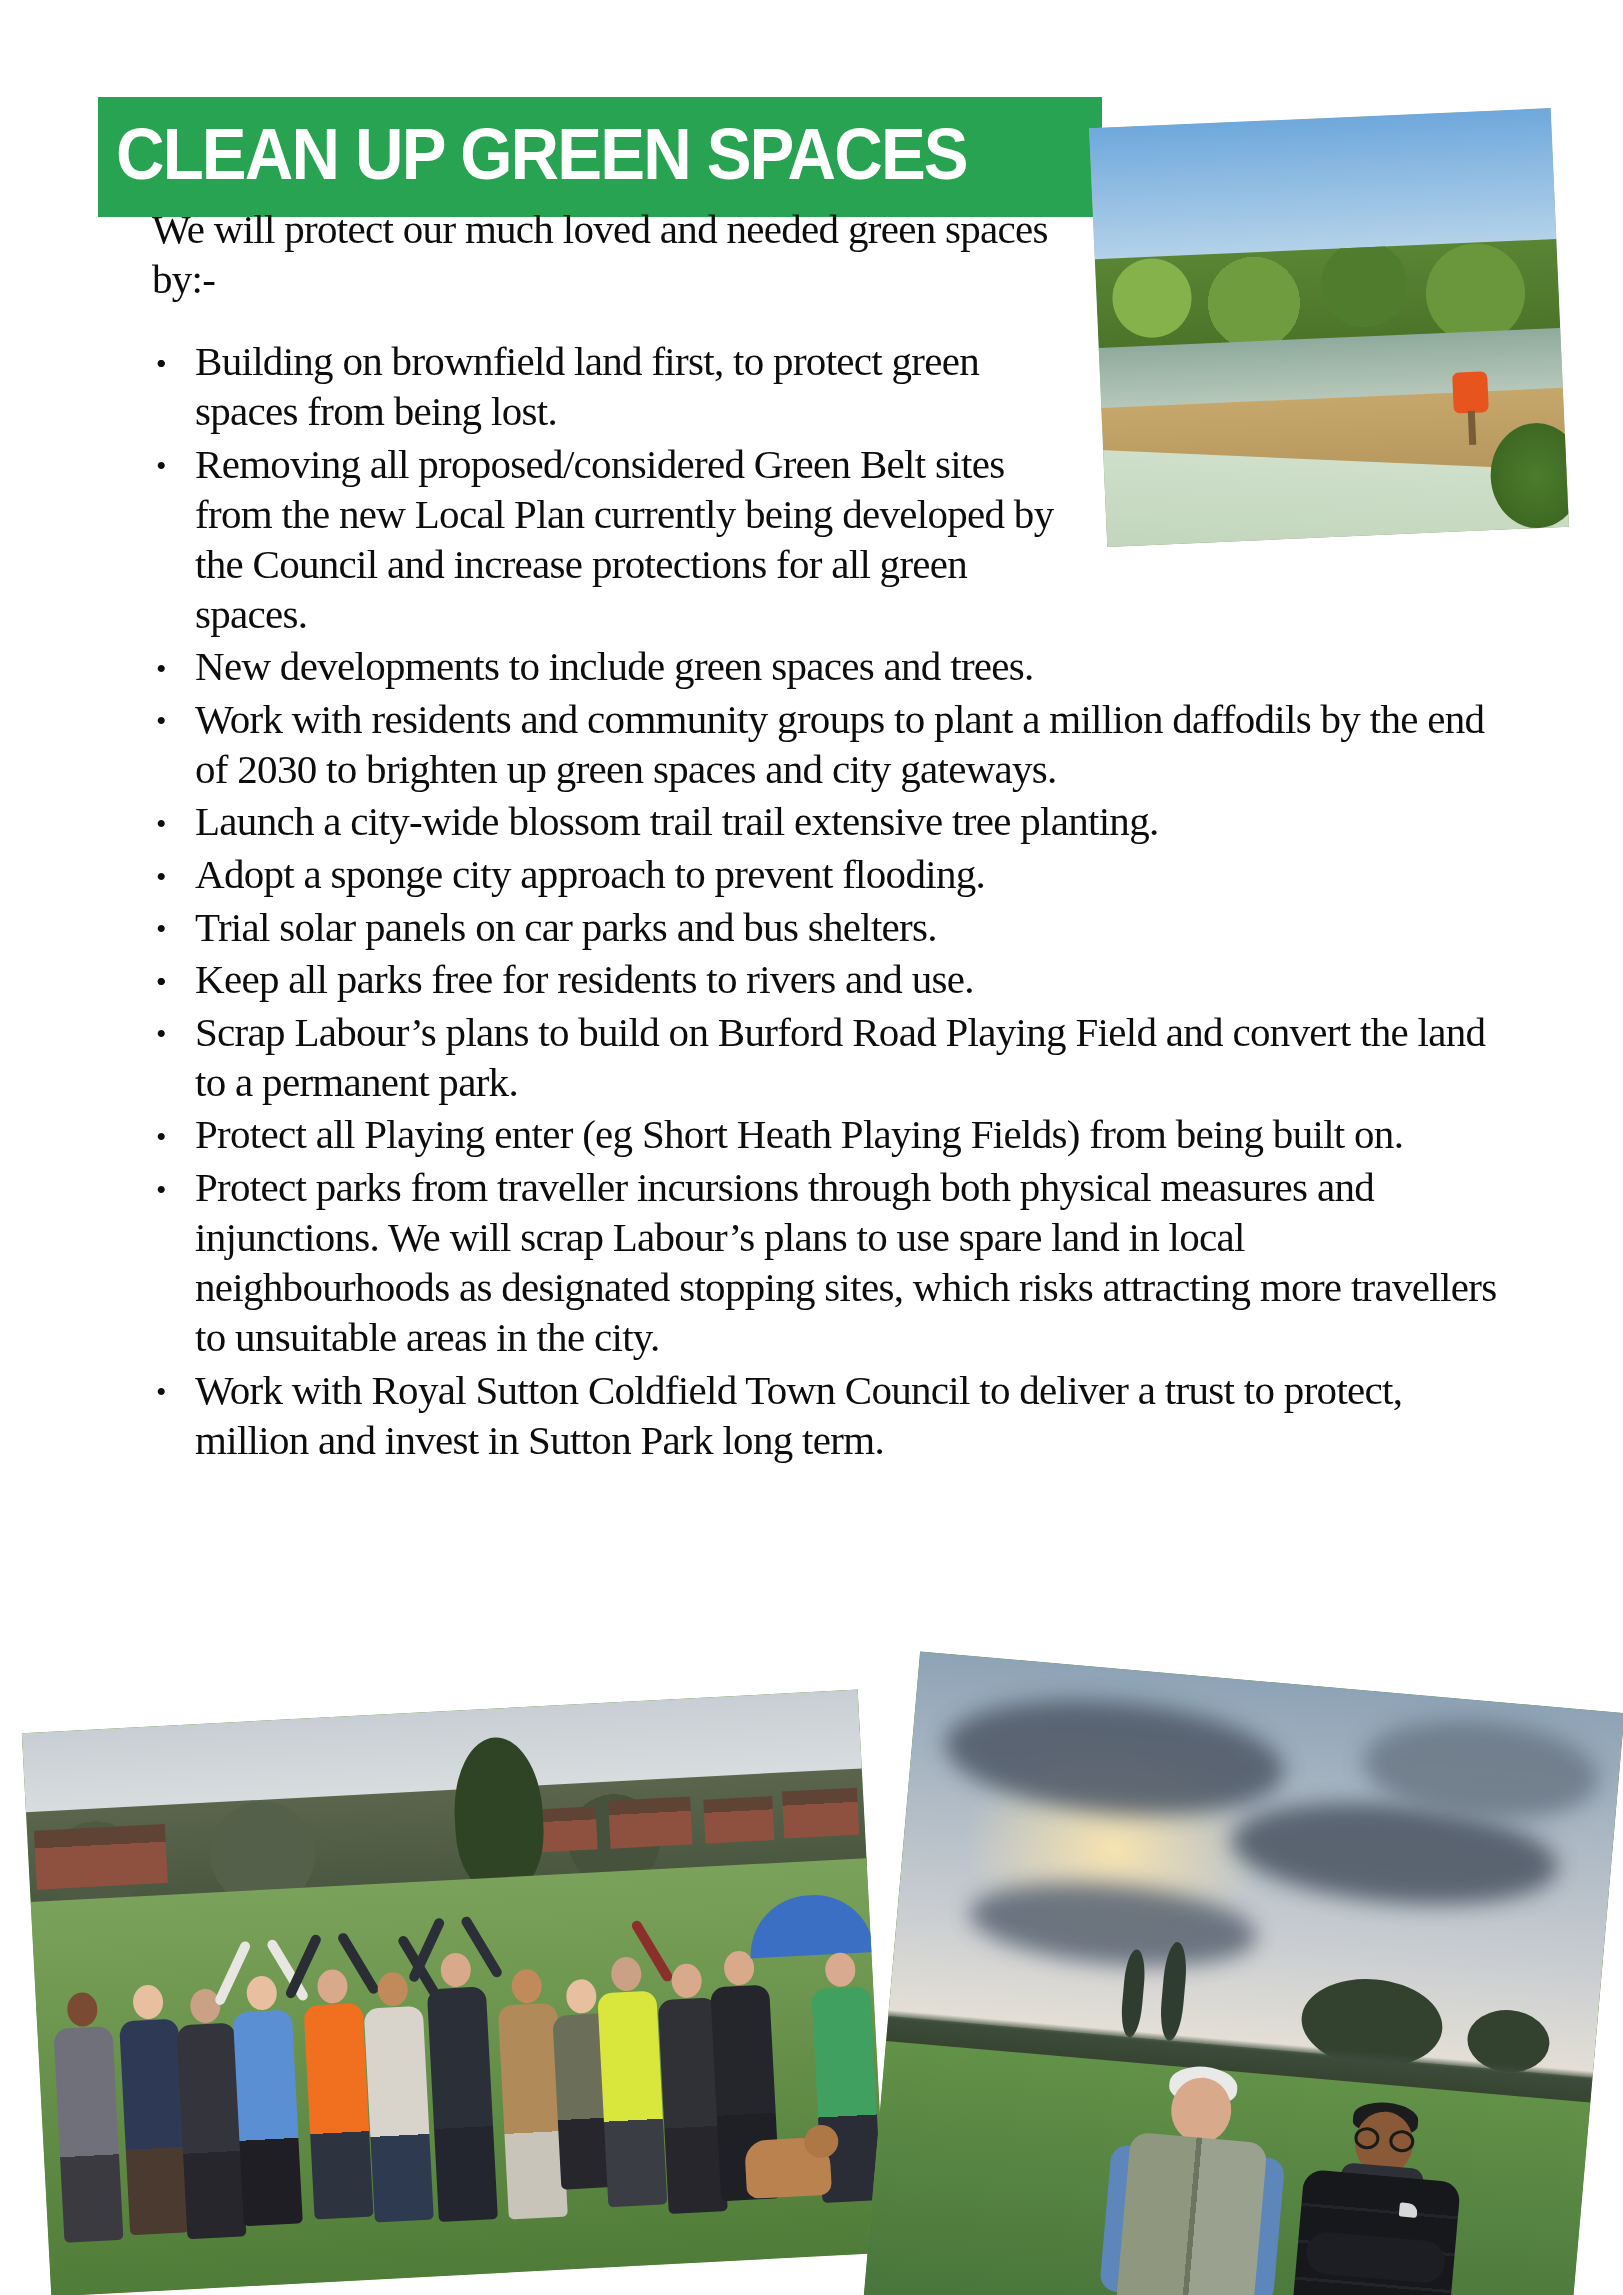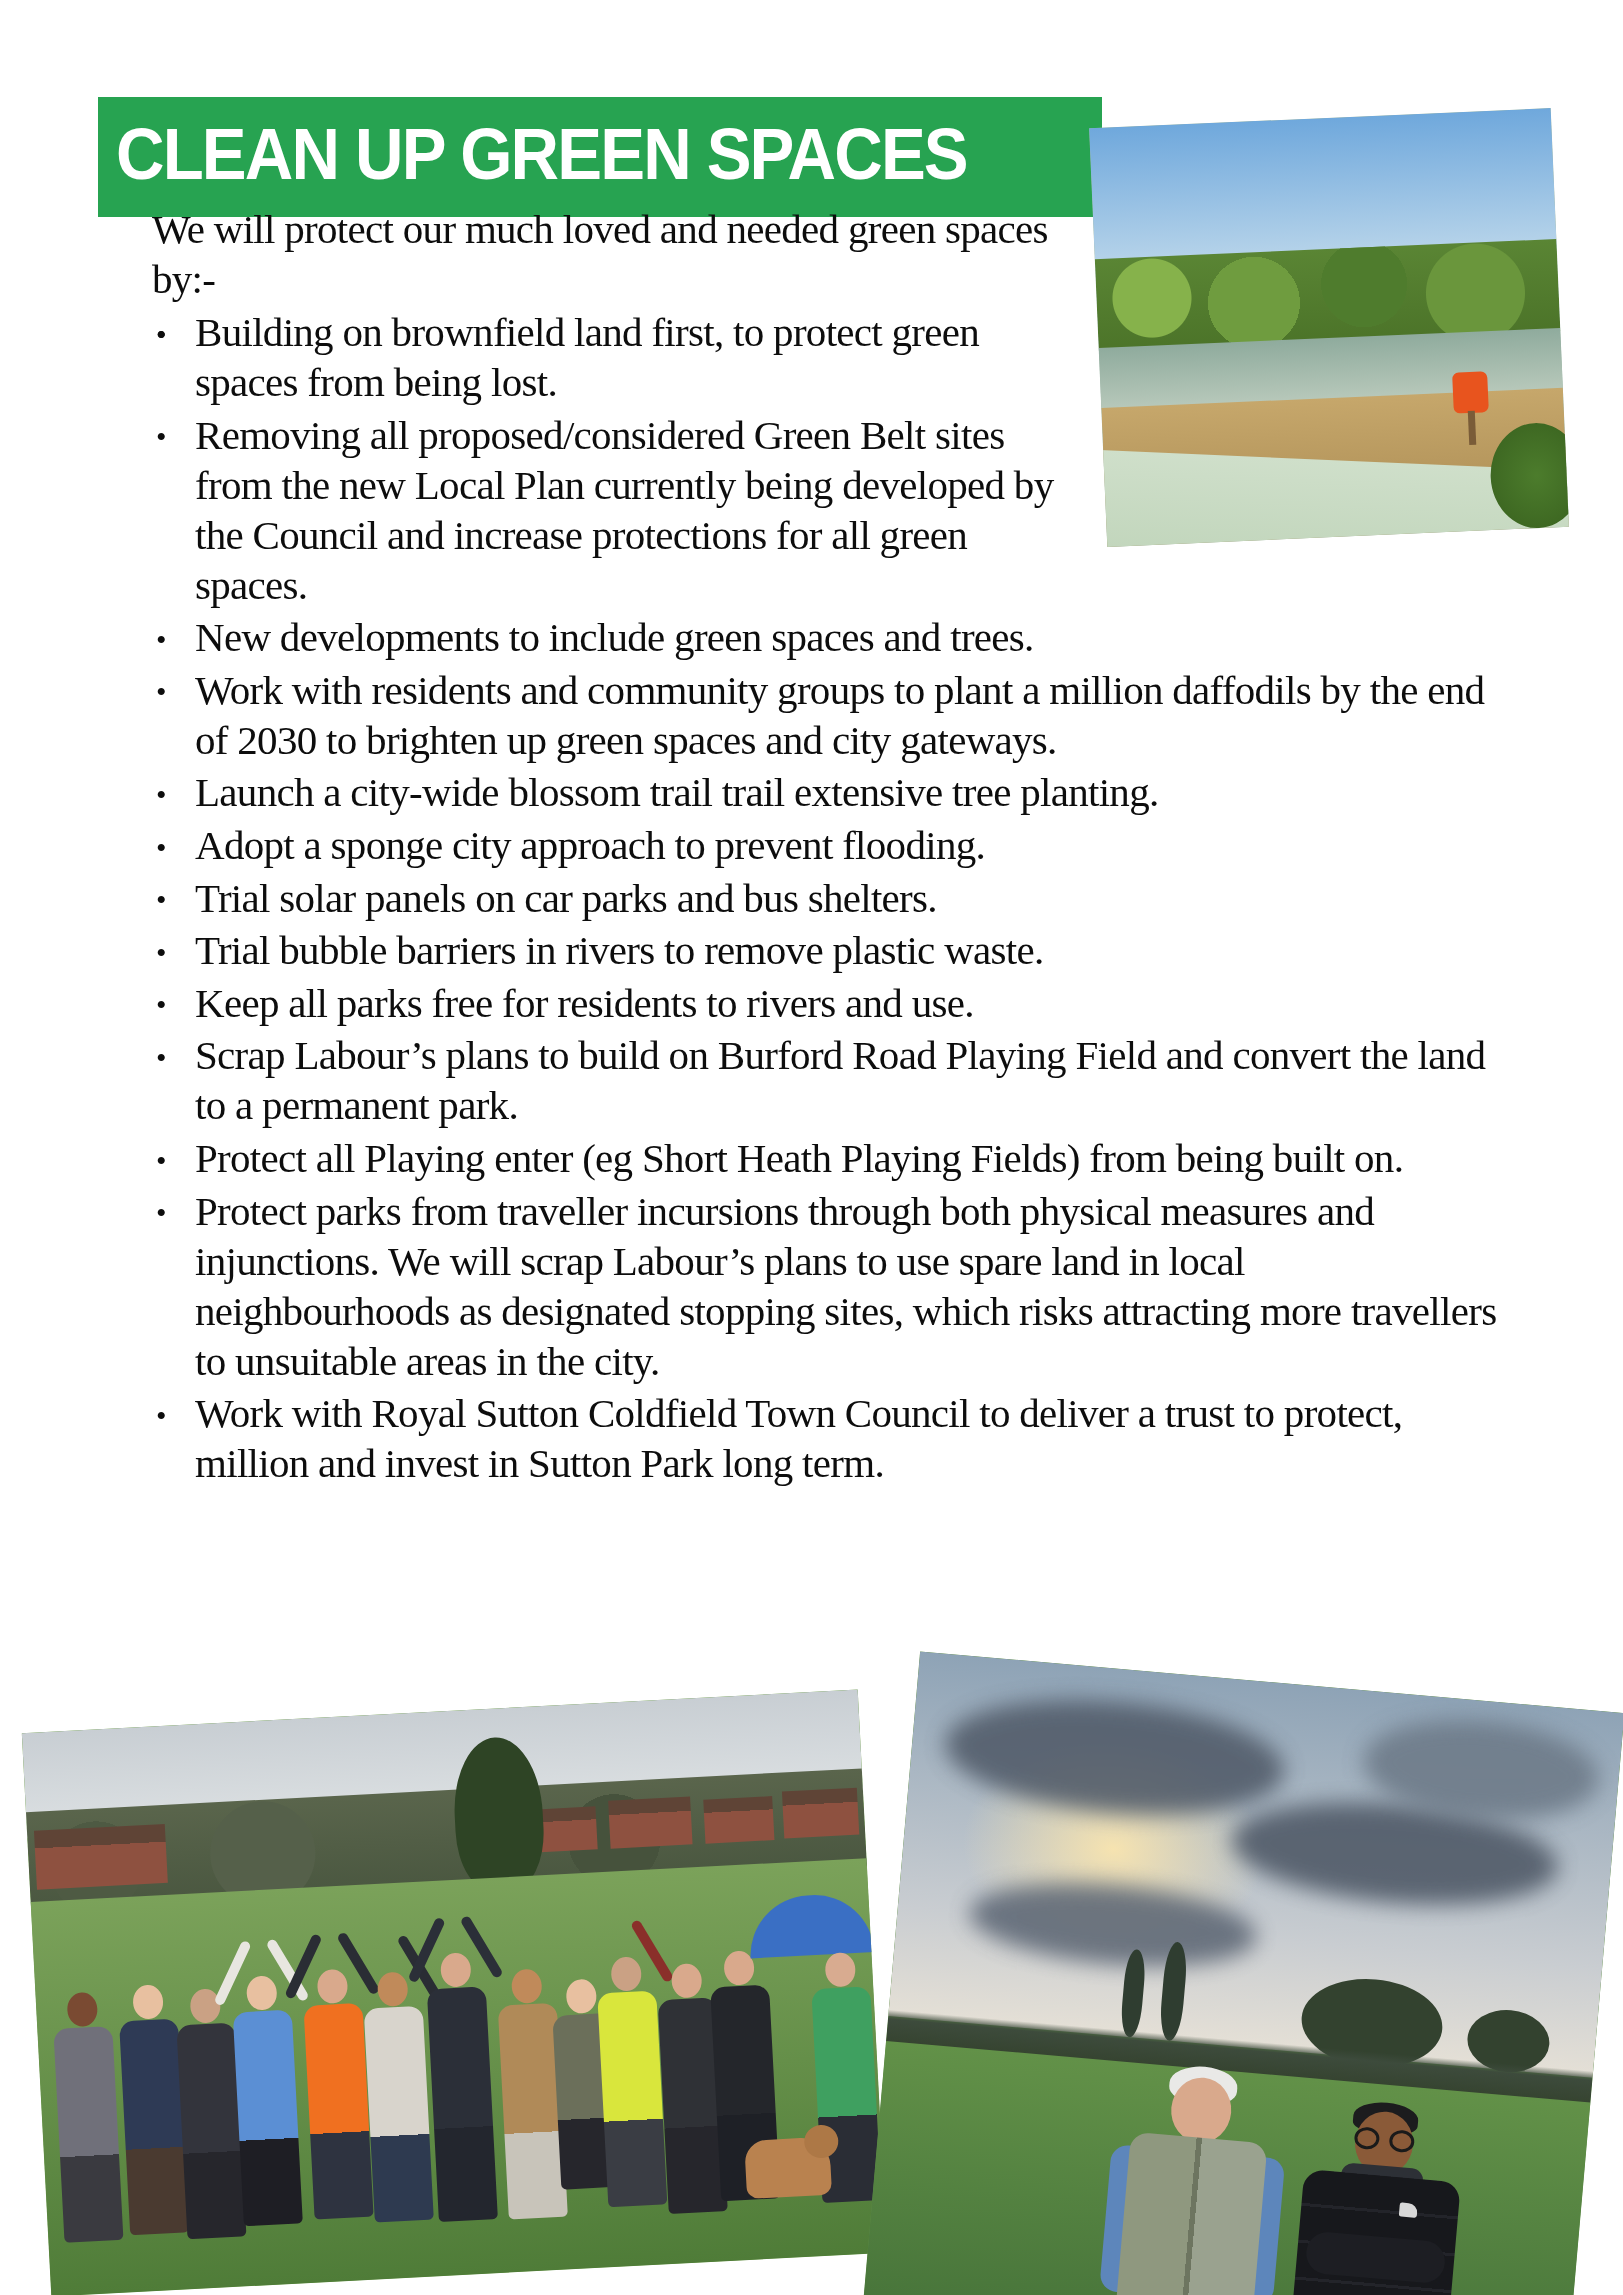--- a/index.html
+++ b/index.html
@@ -9,21 +9,21 @@
   
   .band{position:absolute;left:98px;top:97px;width:1004px;height:120px;}
   .band h1{margin:0;white-space:nowrap;line-height:114px;padding-left:19.6px;
            font-family:"Liberation Sans",sans-serif;font-weight:700;font-size:73px;
            letter-spacing:-2px;transform:scaleX(.92);transform-origin:left center;}
 
   
   .content{position:absolute;left:152px;top:204px;width:1349px;
            font-size:41px;line-height:50px;color:#0d0d0d;letter-spacing:-0.7px;}
   .photo-spacer{float:right;width:428px;height:350px;}
-  .intro{margin:0 0 3px 0;}
+  .intro{margin:0 0 32px 0;}
   ul.policy{list-style:none;margin:0;padding:0;}
   ul.policy li{position:relative;padding-left:43px;margin:0 0 2.6px 0;}
   .marker{position:absolute;left:3.9px;top:2.6px;font-size:30px;}
 
   
   .photo{position:absolute;overflow:hidden;}
   .layer{position:absolute;}
 
   
   .lake{left:1098px;top:118px;width:462px;height:419px;transform:rotate(-2.5deg);background:#9db7a7;}
@@ -111,21 +111,21 @@
     <p class="intro">We will protect our much loved and needed green spaces by:-</p>
     <ul class="policy">
       <li><span class="marker">•</span></li>
       <li><span class="marker">•</span><span>Building on brownfield land first, to protect green spaces from being lost.</span></li>
       <li><span class="marker">•</span><span>Removing all proposed/considered Green Belt sites from the new Local Plan currently being developed by the Council and increase protections for all green spaces.</span></li>
       <li><span class="marker">•</span><span>New developments to include green spaces and trees.</span></li>
       <li><span class="marker">•</span><span>Work with residents and community groups to plant a million daffodils by the end of 2030 to brighten up green spaces and city gateways.</span></li>
       <li><span class="marker">•</span><span>Launch a city-wide blossom trail trail extensive tree planting.</span></li>
       <li><span class="marker">•</span><span>Adopt a sponge city approach to prevent flooding.</span></li>
       <li><span class="marker">•</span><span>Trial solar panels on car parks and bus shelters.</span></li>
-      <li><span class="marker">•</span><span>Trial bubble barriers in rivers to remove plastic waste.</span></li>
+      <li><span class="marker">•</span></li>
       <li><span class="marker">•</span><span>Keep all parks free for residents to rivers and use.</span></li>
       <li><span class="marker">•</span><span>Scrap Labour’s plans to build on Burford Road Playing Field and convert the land to a permanent park.</span></li>
       <li><span class="marker">•</span><span>Protect all Playing enter (eg Short Heath Playing Fields) from being built on.</span></li>
       <li><span class="marker">•</span><span>Protect parks from traveller incursions through both physical measures and injunctions. We will scrap Labour’s plans to use spare land in local neighbourhoods as designated stopping sites, which risks attracting more travellers to unsuitable areas in the city.</span></li>
       <li><span class="marker">•</span><span>Work with Royal Sutton Coldfield Town Council to deliver a trust to protect, million and invest in Sutton Park long term.</span></li>
     </ul>
   </div>
 
   <div class="photo crowd">
     <div class="layer sky"></div>

